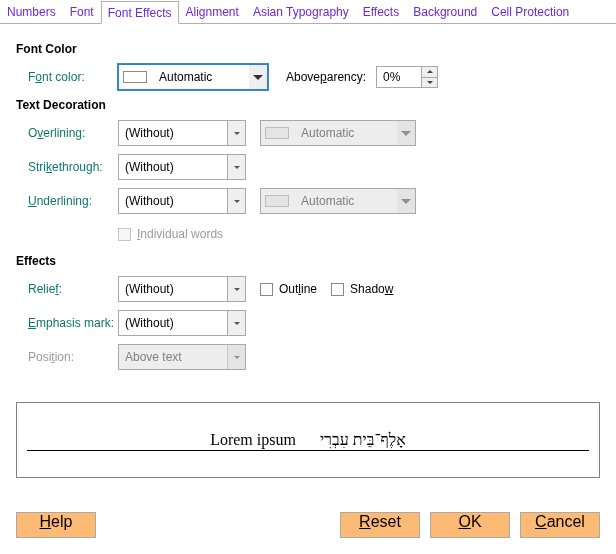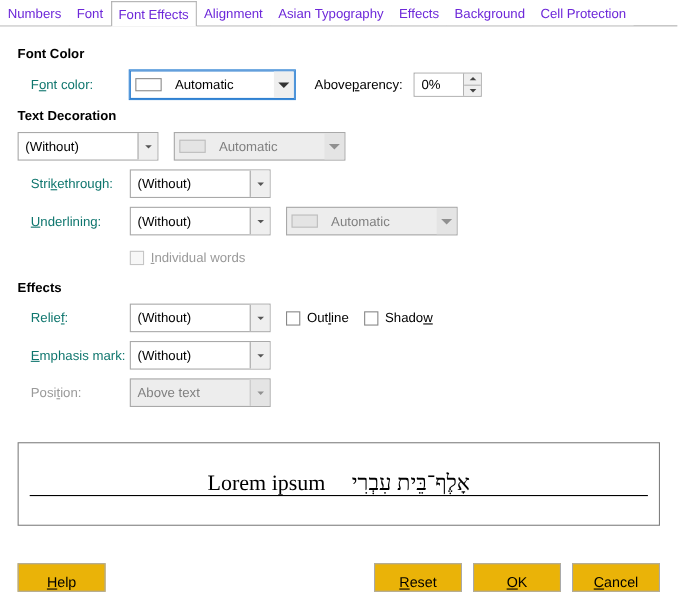--- a/index.html
+++ b/index.html
@@ -188,42 +188,42 @@
   
   .preview {
     margin: 32px 0 0 0;
     border: 1px solid #808080;
     height: 76px;
     position: relative;
   }
   .preview-line-wrap { position: absolute; left:10px; right:10px; top: 50%; transform: translateY(-50%); display:flex; align-items:baseline; justify-content:center; gap:24px;}
   .preview-baseline { position:absolute; left:10px; right:10px; top: calc(50% + 10px); height:1px; background:#000;}
   .preview-text {
-    font-size: 20px;
+    font-size: 16px;
     font-family: "Times New Roman", serif;
   }
   .hebrew { direction: rtl; font-family: "Times New Roman", "David", serif; }
 
   
   .button-row {
     position: absolute;
     bottom: 16px;
     left: 16px;
     right: 16px;
     display: flex;
   }
   .btn {
     min-width: 80px;
     height: 26px;
     border: 1px solid #a9a9a9;
-    background: #eab308;
+    background: #fdba74;
     display: inline-flex;
-    align-items: flex-end;
+    align-items: flex-start;
     justify-content: center;
-    font-size: 13px;
+    font-size: 16px;
     cursor: default;
     padding: 0 12px;
   }
   .spacer { flex: 1; }
 </style>
 </head>
 <body>
 
 <div class="window">
 
@@ -271,20 +271,23 @@
           <div class="spin-down">
               <div class="spin-arr-down"></div>
             </div>
         </div>
       </div>
     </div>
 
     <div class="section-title">Text Decoration</div>
 
     <div class="row">
+      <div class="label-col">
+        <span>O</span><span class="ul">v</span><span>erlining:</span>
+      </div>
       <div class="dropdown" style="width:128px;">
         <span class="dd-text">(Without)</span>
         <div class="dd-btn">
             <div class="dd-chev"></div>
           </div>
       </div>
       <div style="width:14px;"></div>
       <div class="dropdown disabled big-chev" style="width:156px;">
         <div class="dd-swatch disabled-swatch"></div>
         <span class="dd-text">Automatic</span>

